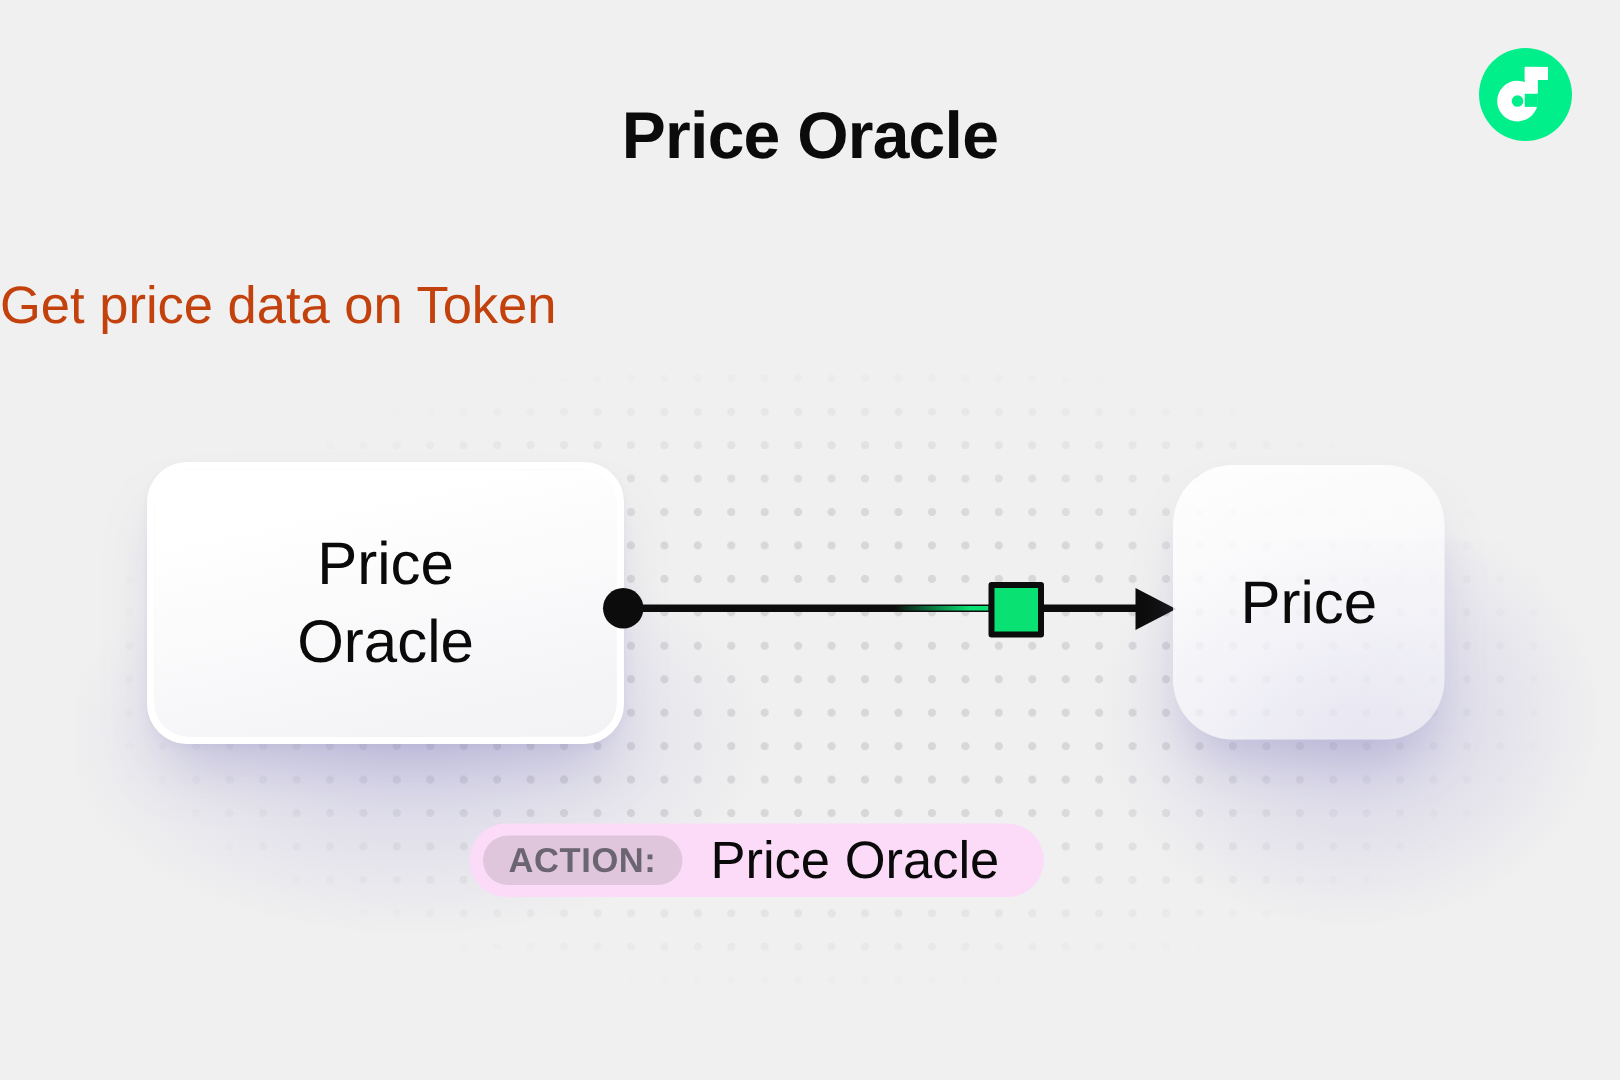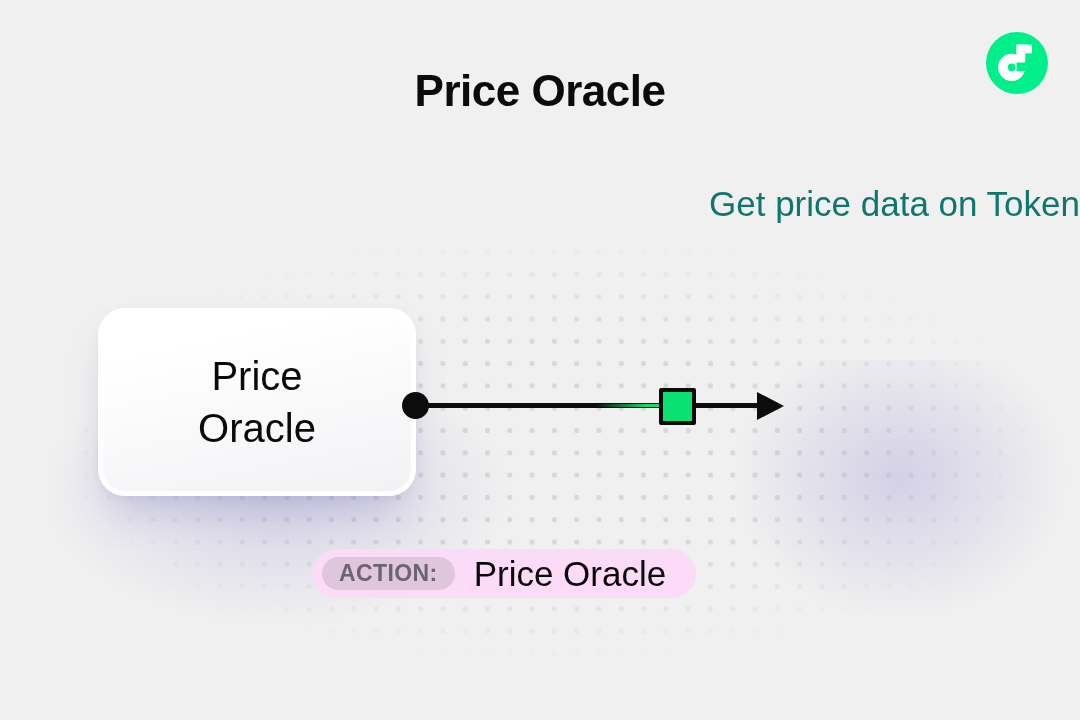--- a/index.html
+++ b/index.html
@@ -32,21 +32,21 @@
   }
 
   .logo { position: absolute; left: 986px; top: 32px; width: 62px; height: 62px; }
 
   .page-title {
     position: absolute; left: 0; top: 66px; width: 1080px;
     text-align: center; font-size: 44px; font-weight: 700; letter-spacing: -0.5px;
   }
   .page-subtitle {
     position: absolute; left: 0; top: 184px; width: 1080px;
-    text-align: right; font-size: 35px; font-weight: 400; color: #0f766e;
+    text-align: left; font-size: 35px; font-weight: 400; color: #c2410c;
   }
 
   
   .node {
     position: absolute; display: flex; align-items: center; justify-content: center;
     text-align: center; font-size: 40px; line-height: 1.3; color: #0A0A0A;
   }
   .node-source {
     left: 98px; top: 308px; width: 318px; height: 188px;
     border: 5px solid #ffffff; border-radius: 27px;
@@ -124,19 +124,22 @@
   <div class="node node-source">
     <span class="node-label">Price Oracle</span>
   </div>
 
   <div class="conn-dot"></div>
   <div class="conn-line"></div>
   <div class="conn-line-green"></div>
   <div class="conn-square"></div>
   <div class="conn-arrowhead"></div>
 
+  <div class="node node-target">
+    <span class="node-label">Price</span>
+  </div>
 
   <div class="action-badge">
     <span class="action-badge-label">ACTION:</span>
     <span class="action-badge-value">Price Oracle</span>
   </div>
 
 </div>
 
 </body></html>

